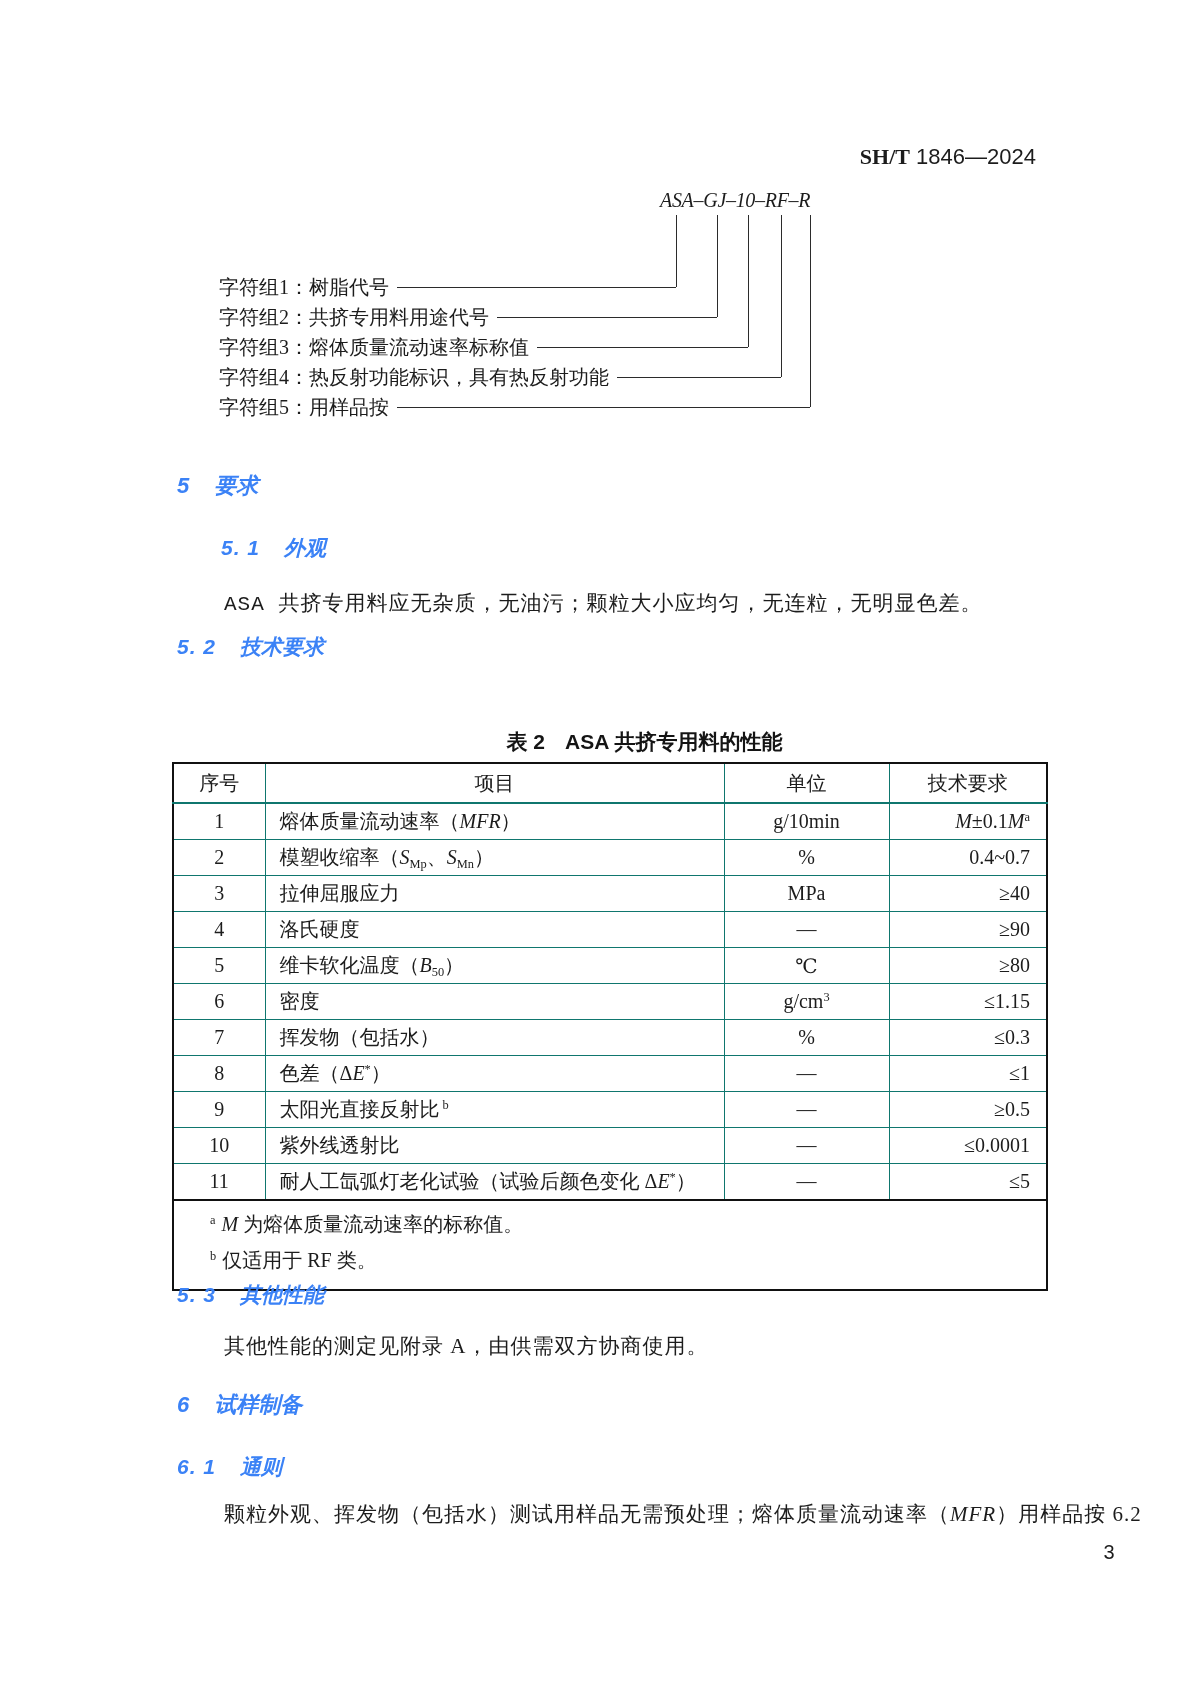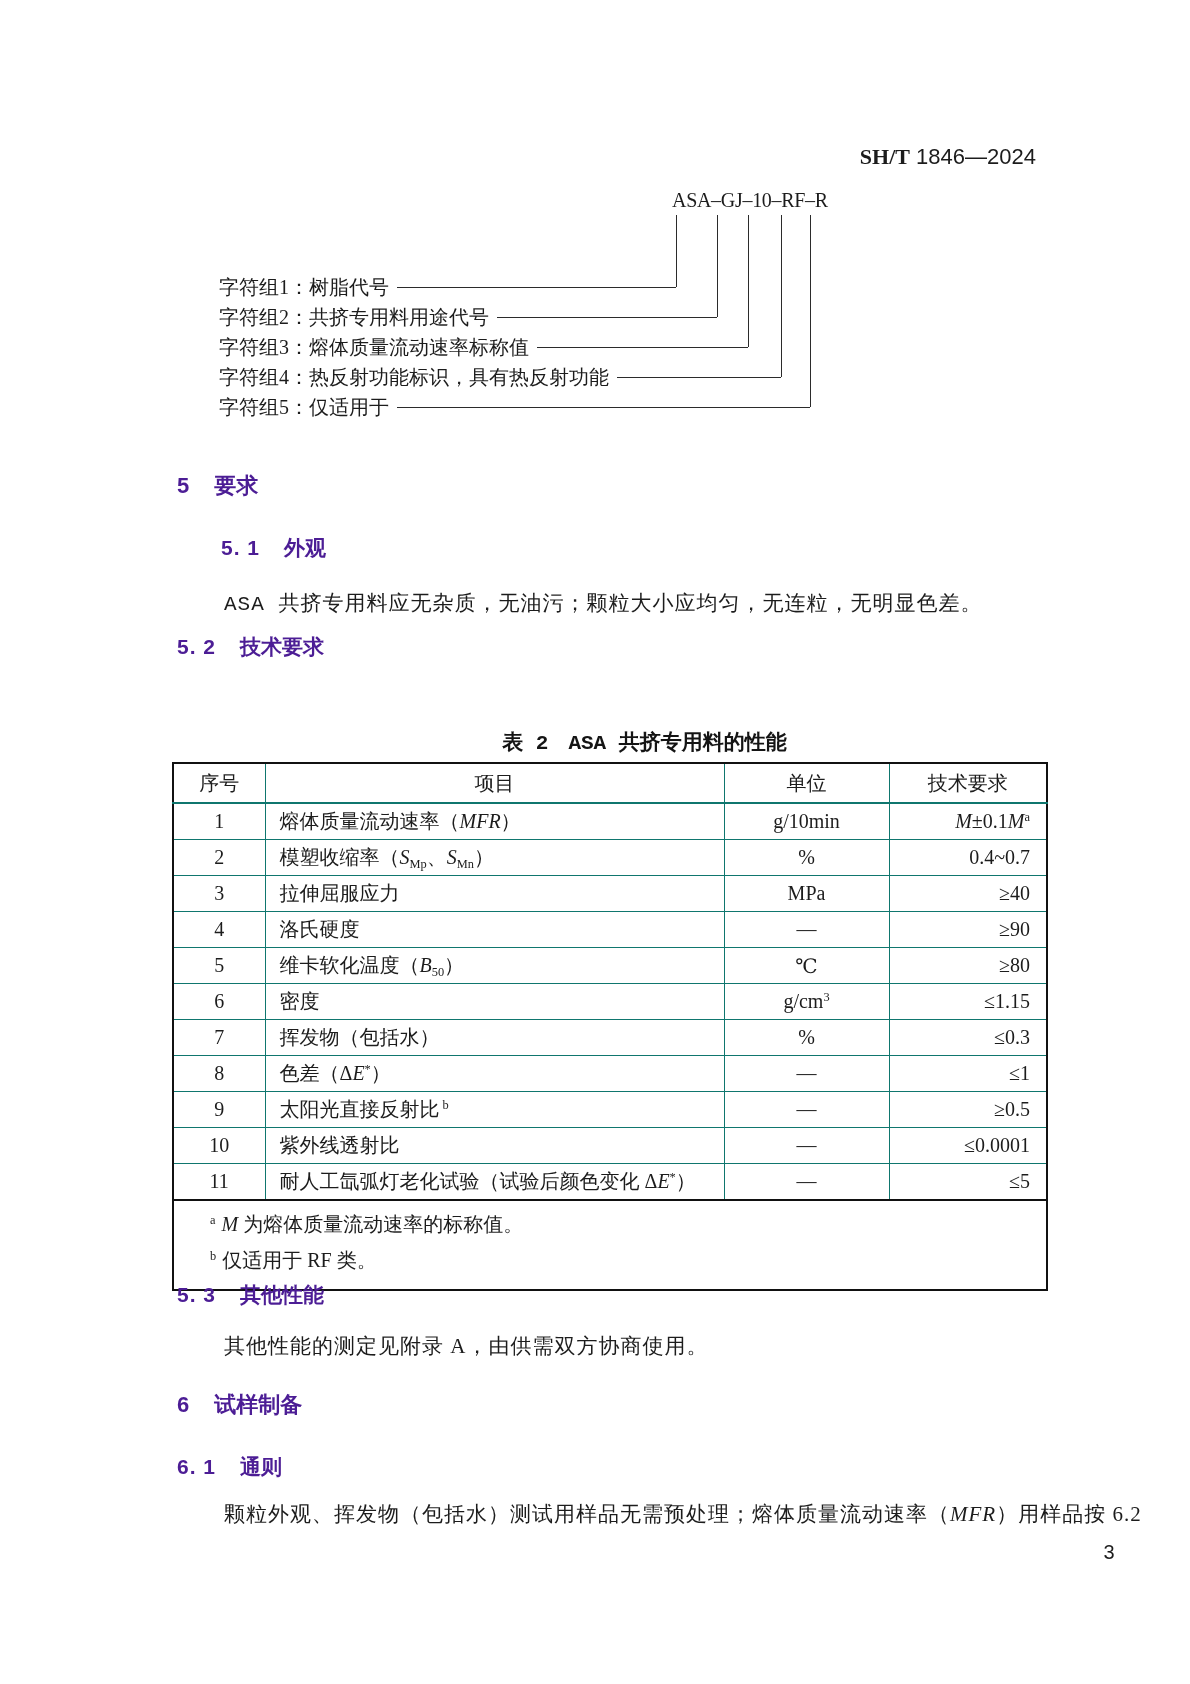--- a/index.html
+++ b/index.html
@@ -10,36 +10,36 @@
   }
   .abs{position:absolute;}
 
   
   .header-code{top:144px;right:105px;font-size:22px;white-space:nowrap;}
   .code-prefix{font-weight:bold;font-family:"Liberation Serif","DejaVu Serif",serif;}
   .code-suffix{font-family:"Liberation Sans","DejaVu Sans",sans-serif;font-weight:400;}
 
   
   .diagram{left:123px;top:185px;width:950px;height:245px;}
-  .diag-code{position:absolute;left:500px;top:4px;font-size:20px;letter-spacing:-0.3px;white-space:nowrap;}
+  .diag-code{position:absolute;left:488px;top:4px;font-size:20px;letter-spacing:-0.3px;white-space:nowrap;font-style:italic;}
   .vline{position:absolute;top:30px;width:0;border-left:1.5px solid #2b2b2b;}
   .diag-row{position:absolute;left:47px;height:28px;display:flex;align-items:center;}
   .diag-label{font-size:20px;white-space:nowrap;}
   .diag-hline{flex:1;height:0;border-top:1.5px solid #2b2b2b;margin-left:8px;}
 
   
-  .heading{left:128px;font-family:"Liberation Sans","DejaVu Sans",sans-serif;font-weight:bold;color:#4c1d95;white-space:nowrap;}
+  .heading{left:128px;font-family:"Liberation Sans","DejaVu Sans",sans-serif;font-weight:bold;color:#3b82f6;white-space:nowrap;font-style:italic;}
   .h-top{font-size:22px;}
   .h-sub{font-size:21px;}
   .hnum{margin-right:24px;letter-spacing:1px;}
   .para{left:175px;font-size:21px;letter-spacing:1px;white-space:nowrap;}
 
   
   .caption{left:123px;top:728px;width:945px;text-align:center;font-weight:bold;font-size:21px;
-           font-family:Liberation Mono, monospace;color:#141414;}
+           font-family:Liberation Sans, sans-serif;color:#141414;}
   .cap-gap{margin-left:20px;}
 
   
   .tbl-wrap{left:123px;top:762px;}
   table{border-collapse:collapse;table-layout:fixed;width:874px;font-size:20px;color:#1c1c1c;}
   th,td{border:1px solid #0f766e;padding:0;vertical-align:middle;}
   table{border:2px solid #111;}
   thead th{height:38px;font-weight:normal;text-align:center;border-bottom-width:2px;}
   tbody td{height:35px;}
   .c-no{text-align:center;}
@@ -86,21 +86,21 @@
     </div>
     <div class="diag-row" style="top:148px;width:529px;">
       <span class="diag-label">字符组3：熔体质量流动速率标称值</span>
       <span class="diag-hline"></span>
     </div>
     <div class="diag-row" style="top:178px;width:562px;">
       <span class="diag-label">字符组4：热反射功能标识，具有热反射功能</span>
       <span class="diag-hline"></span>
     </div>
     <div class="diag-row" style="top:208px;width:591px;">
-      <span class="diag-label">字符组5：仅适用于</span>
+      <span class="diag-label">字符组5：用样品按</span>
       <span class="diag-hline"></span>
     </div>
   </div>
 
   <div class="abs heading h-top" style="top:471px;">
     <span class="hnum">5</span><span>要求</span>
   </div>
 
   <div class="abs heading h-sub" style="top:534px;margin-left:44px;">
     <span class="hnum">5. 1</span><span>外观</span>

